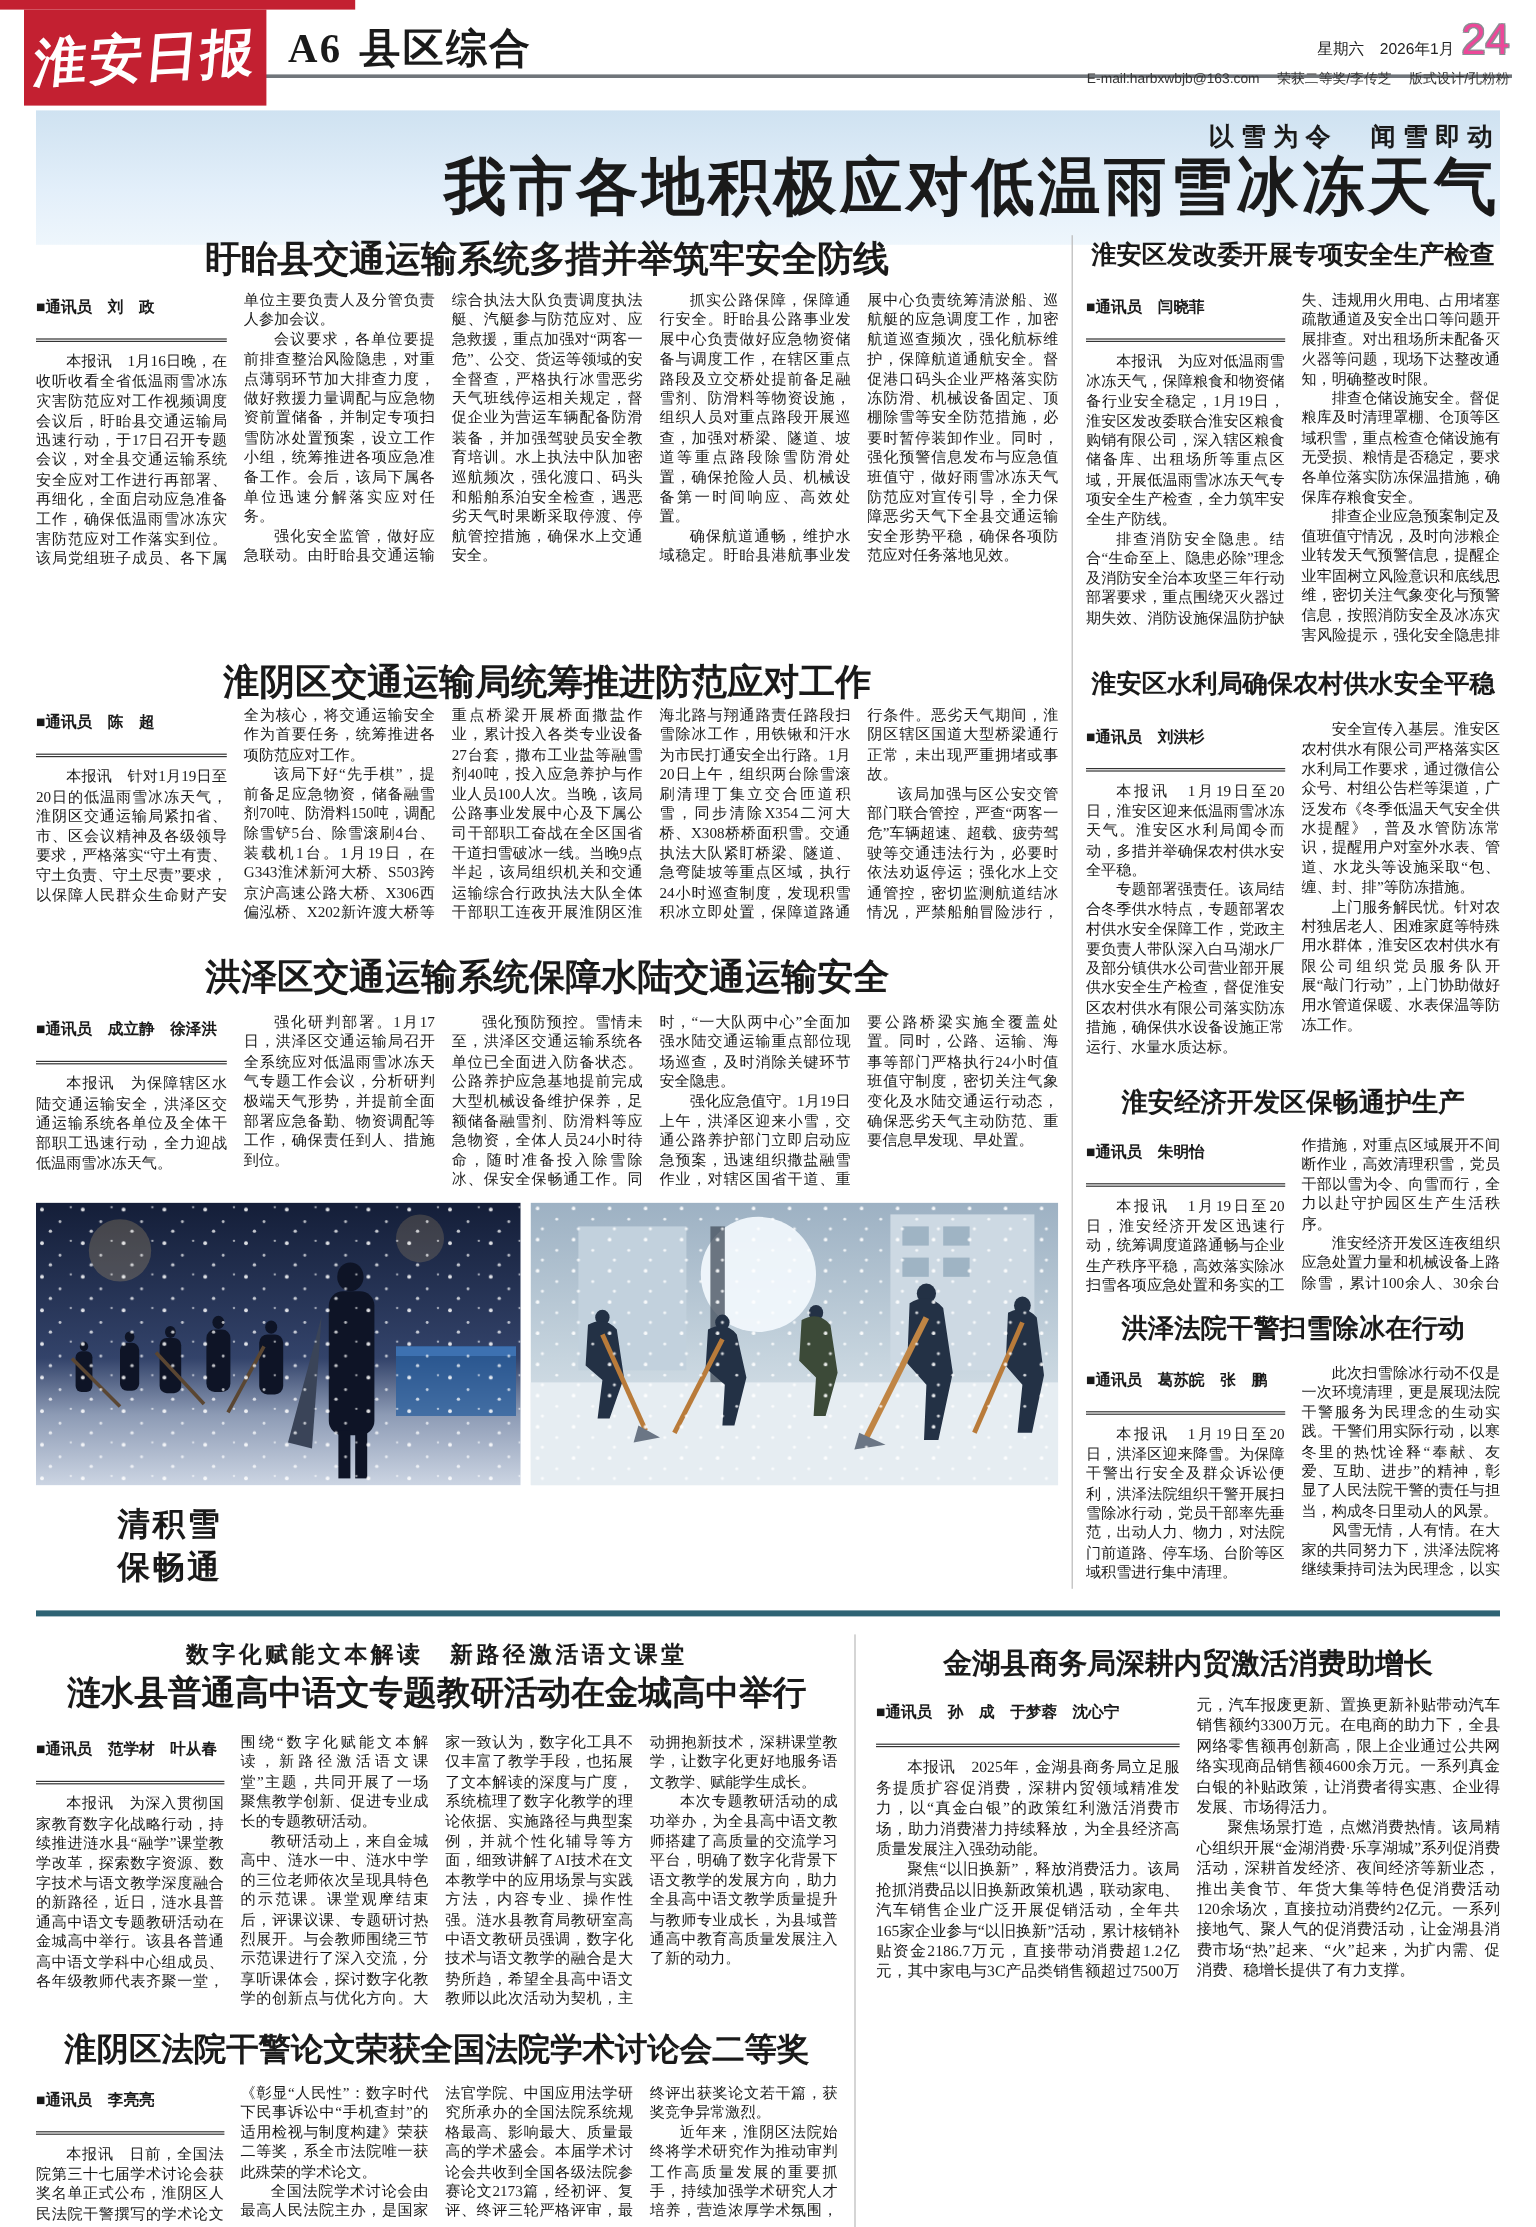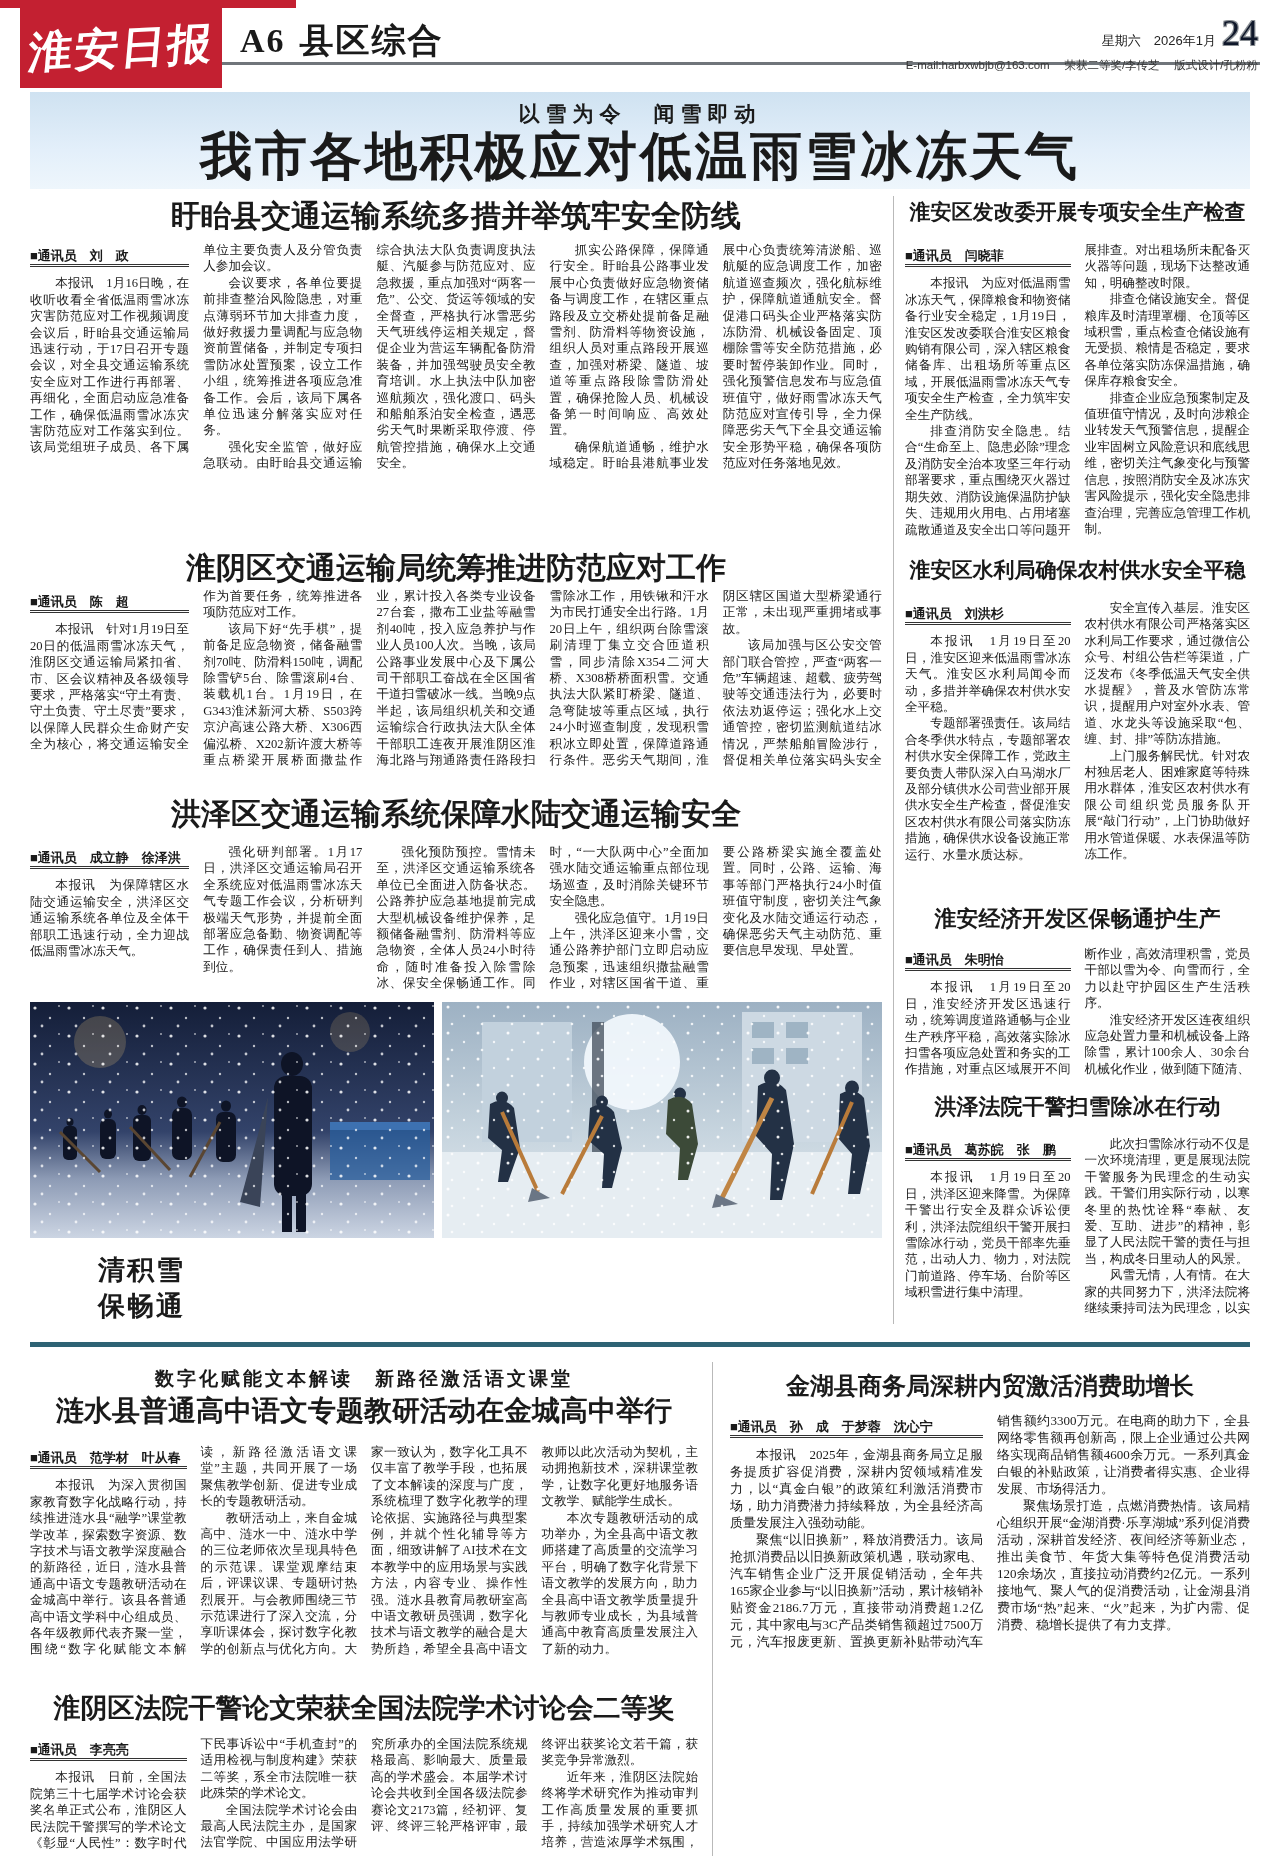--- a/index.html
+++ b/index.html
@@ -11,37 +11,37 @@
   .logo{left:20px;top:8px;width:202px;height:80px;background:#c32031;z-index:5;
         display:flex;align-items:center;justify-content:center;}
   .logo span{color:#fff;font-size:44px;font-weight:bold;letter-spacing:2px;
         transform:skewX(-8deg) rotate(-3deg);font-family:"Liberation Serif",serif;}
   .secline{left:240px;top:18px;font-family:"Liberation Sans","DejaVu Sans",sans-serif;
         font-size:34px;font-weight:bold;letter-spacing:2px;}
   .secline .pn{font-family:"Liberation Serif",serif;margin-right:14px;}
   .hdr-rule{left:20px;top:62px;width:1240px;height:3px;background:#70757a;}
   .dateblock{right:22px;top:12px;text-align:right;font-family:"Liberation Sans",sans-serif;}
   .dateblock .l1{font-size:13px;color:#222;}
-  .dateblock .day{font-size:36px;font-family:Liberation Serif, serif;color:#0f172a;margin-left:6px;
+  .dateblock .day{font-size:36px;font-family:Liberation Sans, sans-serif;color:#ec4899;margin-left:6px;
         text-shadow:-1px -1px 0 #8a8f94,1px -1px 0 #8a8f94,-1px 1px 0 #8a8f94,1px 1px 0 #8a8f94;}
   .dateblock .l2{font-size:11.5px;color:#333;margin-top:4px;}
   
-  .leadbox{left:30px;top:92px;width:1220px;height:97px;
-        background:linear-gradient(180deg,#cfe2f1 0%,#e3effa 60%,#eef6fc 100%);text-align:center;}
+  .leadbox{left:30px;top:92px;width:1220px;height:112px;
+        background:linear-gradient(180deg,#cfe2f1 0%,#e3effa 60%,#eef6fc 100%);text-align:right;}
   .kicker{font-family:"Liberation Sans",sans-serif;font-weight:bold;font-size:21px;
         letter-spacing:6px;padding-top:8px;}
   .leadhead{font-family:"Liberation Sans",sans-serif;font-weight:bold;font-size:52px;
         letter-spacing:3px;line-height:56px;}
   
   .vrule{width:1px;background:#b9b9b9;}
   .art-h{font-family:"Liberation Sans",sans-serif;font-weight:bold;text-align:center;}
   .body{font-size:12.6px;line-height:16.4px;text-align:justify;overflow:hidden;}
   .body p{margin:0;text-indent:2em;}
   .byline{font-family:"Liberation Sans",sans-serif;font-weight:bold;font-size:13px;
-        padding:6px 0 0;border-bottom:3px double #333;margin-bottom:8px;
+        padding:6px 0 18px;border-bottom:3px double #333;margin-bottom:8px;
         break-inside:avoid;text-indent:0;}
   .cols5{column-count:5;column-gap:14px;}
   .cols4{column-count:4;column-gap:14px;}
   .cols2{column-count:2;column-gap:14px;}
   
   .photo{overflow:hidden;}
   .cap-label{font-family:"Liberation Sans",sans-serif;font-weight:bold;font-size:27px;
         line-height:36px;letter-spacing:2px;margin-left:28px;}
   .cap-text{font-size:13px;line-height:19px;text-align:justify;}
   .cap-credit{font-family:"Liberation Sans",sans-serif;font-weight:bold;}

